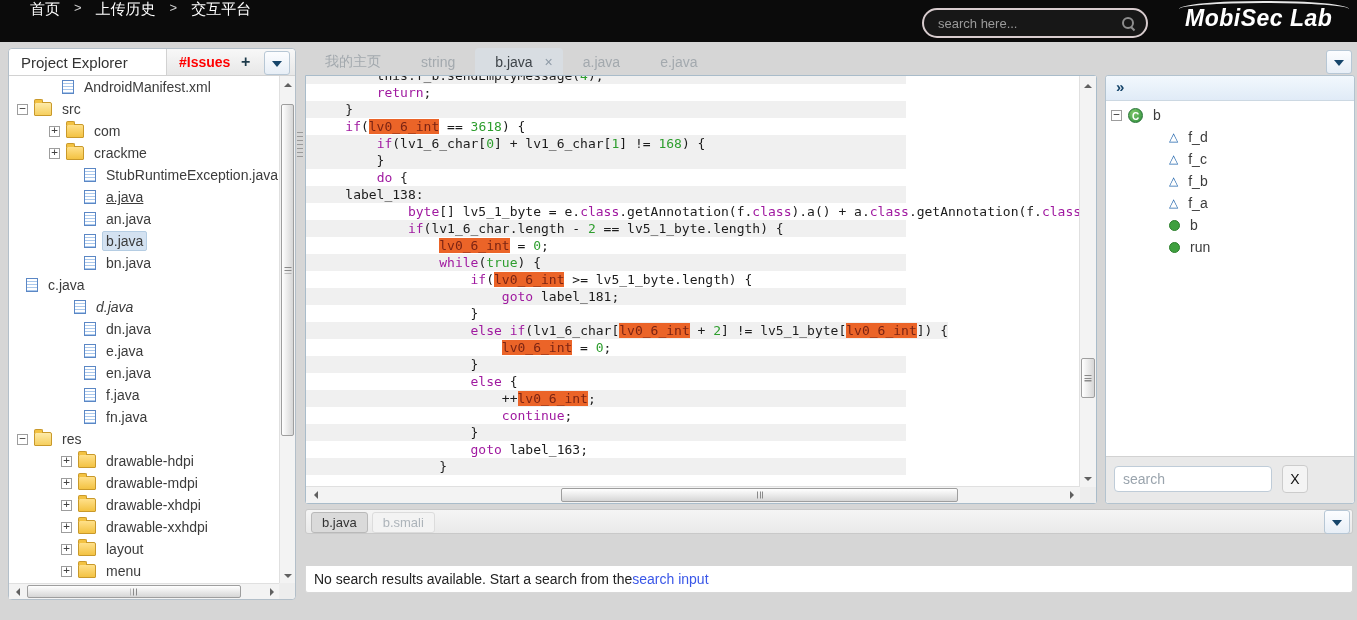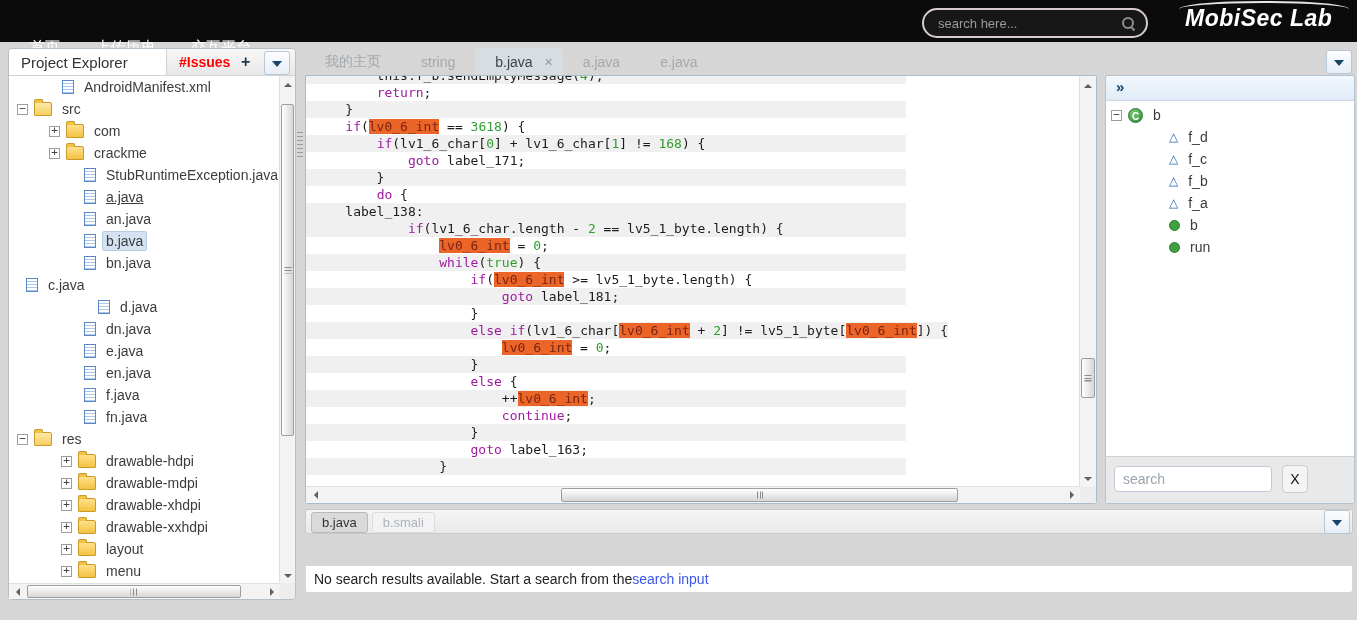--- a/index.html
+++ b/index.html
@@ -1,21 +1,21 @@
 <!DOCTYPE html>
 <html style="--kw: #A01AA0; --num: #2E9E2E; --hl: #EB6428; --link: #3A57E8;"><head>
 <meta charset="utf-8">
 <style>
   html,body{margin:0;padding:0;}
   body{width:1357px;height:620px;background:#d6d6d6;font-family:"Liberation Sans",sans-serif;overflow:hidden;}
   .stage{position:relative;width:1357px;height:620px;}
 
   
   .topbar{position:absolute;left:0;top:0;width:1357px;height:42px;background:#0b0b0b;}
-  .breadcrumb{position:absolute;left:30px;top:15px;height:42px;display:flex;align-items:flex-end;gap:14px;color:#fff;font-size:15px;}
+  .breadcrumb{position:absolute;left:30px;top:0;height:42px;display:flex;align-items:flex-start;gap:14px;color:#fff;font-size:15px;}
   .bc-item{cursor:pointer;}
   .bc-sep{color:#cfcfcf;font-size:13px;}
   .search-pill{position:absolute;left:922px;top:8px;width:222px;height:26px;border:2px solid #d8ccce;border-radius:15px;background:rgba(255,255,255,0.05);display:flex;align-items:center;}
   .search-pill input{flex:1;background:transparent;border:none;outline:none;color:#bbb;font-size:13px;padding:0 0 0 14px;font-family:"Liberation Sans",sans-serif;}
   .search-pill input::placeholder{color:#9a9a9a;}
   .mag{position:relative;width:12px;height:12px;margin-right:12px;display:inline-block;}
   .mag::before{content:"";position:absolute;left:0;top:0;width:8px;height:8px;border:2px solid #8d8d8d;border-radius:50%;}
   .mag::after{content:"";position:absolute;left:9px;top:9px;width:5px;height:2px;background:#8d8d8d;transform:rotate(45deg);transform-origin:left center;}
   .logo{position:absolute;left:1185px;top:5px;width:160px;color:#fff;font-size:23px;font-weight:bold;font-style:italic;letter-spacing:0.5px;}
   .logo::before{content:"";position:absolute;left:-6px;top:-4px;width:170px;height:14px;border-top:2px solid #fff;border-radius:50%;opacity:.9;}
@@ -177,21 +177,21 @@
         <div class="tree-row" style="padding-left: 58px;">
           <span class="tree-spacer"></span>
           <span class="ticon icon-file"></span>
           <span class="tree-label">bn.java</span>
         </div>
         <div class="tree-row" style="">
           <span class="tree-spacer"></span>
           <span class="ticon icon-file"></span>
           <span class="tree-label">c.java</span>
         </div>
-        <div class="tree-row" style="padding-left: 72px;">
+        <div class="tree-row" style="padding-left: 48px; font-style: italic;">
           <span class="tree-spacer"></span>
           <span class="ticon icon-file"></span>
           <span class="tree-label">d.java</span>
         </div>
         <div class="tree-row" style="padding-left: 58px;">
           <span class="tree-spacer"></span>
           <span class="ticon icon-file"></span>
           <span class="tree-label">dn.java</span>
         </div>
         <div class="tree-row" style="padding-left: 58px;">
@@ -290,24 +290,24 @@
   <div class="dd-btn strip-dd"></div>
 
   <div class="code-panel">
     <div class="code-view">
       <div class="code-lines">
           <div class="code-line odd"><span class="p">        this.f_b.sendEmptyMessage(</span><span class="n">4</span><span class="p">);</span></div>
           <div class="code-line"><span class="p">        </span><span class="k">return</span><span class="p">;</span></div>
           <div class="code-line odd"><span class="p">    }</span></div>
           <div class="code-line"><span class="p">    </span><span class="k">if</span><span class="p">(</span><span class="h">lv0_6_int</span><span class="p"> == </span><span class="n">3618</span><span class="p">) {</span></div>
           <div class="code-line odd"><span class="p">        </span><span class="k">if</span><span class="p">(lv1_6_char[</span><span class="n">0</span><span class="p">] + lv1_6_char[</span><span class="n">1</span><span class="p">] != </span><span class="n">168</span><span class="p">) {</span></div>
-          <div class="code-line"><span class="p">            </span><span class="k">goto</span><span class="p"> label_171;</span></div>
           <div class="code-line odd"><span class="p">        }</span></div>
           <div class="code-line"><span class="p">        </span><span class="k">do</span><span class="p"> {</span></div>
           <div class="code-line odd"><span class="p">    label_138:</span></div>
+          <div class="code-line"><span class="p">            </span><span class="k">byte</span><span class="p">[] lv5_1_byte = e.</span><span class="k">class</span><span class="p">.getAnnotation(f.</span><span class="k">class</span><span class="p">).a() + a.</span><span class="k">class</span><span class="p">.getAnnotation(f.</span><span class="k">class</span></div>
           <div class="code-line odd"><span class="p">            </span><span class="k">if</span><span class="p">(lv1_6_char.length - </span><span class="n">2</span><span class="p"> == lv5_1_byte.length) {</span></div>
           <div class="code-line"><span class="p">                </span><span class="h">lv0_6_int</span><span class="p"> = </span><span class="n">0</span><span class="p">;</span></div>
           <div class="code-line odd"><span class="p">                </span><span class="k">while</span><span class="p">(</span><span class="n">true</span><span class="p">) {</span></div>
           <div class="code-line"><span class="p">                    </span><span class="k">if</span><span class="p">(</span><span class="h">lv0_6_int</span><span class="p"> &gt;= lv5_1_byte.length) {</span></div>
           <div class="code-line odd"><span class="p">                        </span><span class="k">goto</span><span class="p"> label_181;</span></div>
           <div class="code-line"><span class="p">                    }</span></div>
           <div class="code-line odd"><span class="p">                    </span><span class="k">else</span><span class="p"> </span><span class="k">if</span><span class="p">(lv1_6_char[</span><span class="h">lv0_6_int</span><span class="p"> + </span><span class="n">2</span><span class="p">] != lv5_1_byte[</span><span class="h">lv0_6_int</span><span class="p">]) {</span></div>
           <div class="code-line"><span class="p">                        </span><span class="h">lv0_6_int</span><span class="p"> = </span><span class="n">0</span><span class="p">;</span></div>
           <div class="code-line odd"><span class="p">                    }</span></div>
           <div class="code-line"><span class="p">                    </span><span class="k">else</span><span class="p"> {</span></div>

